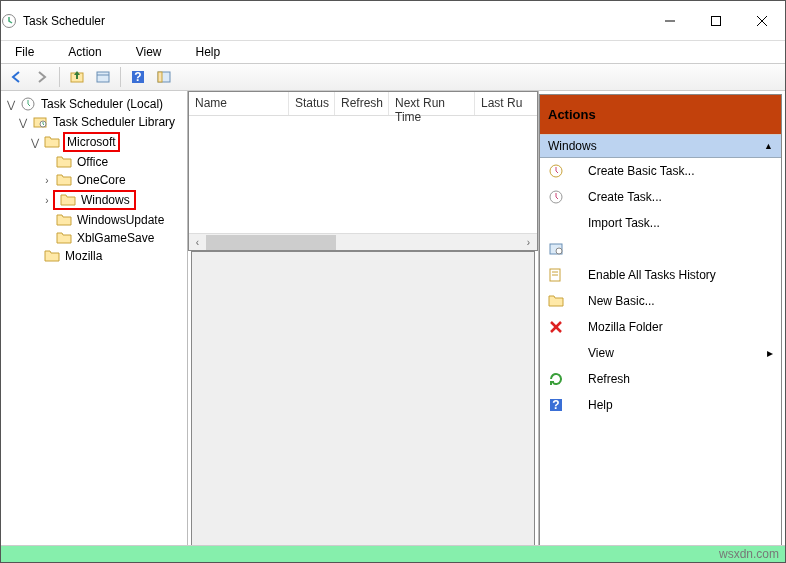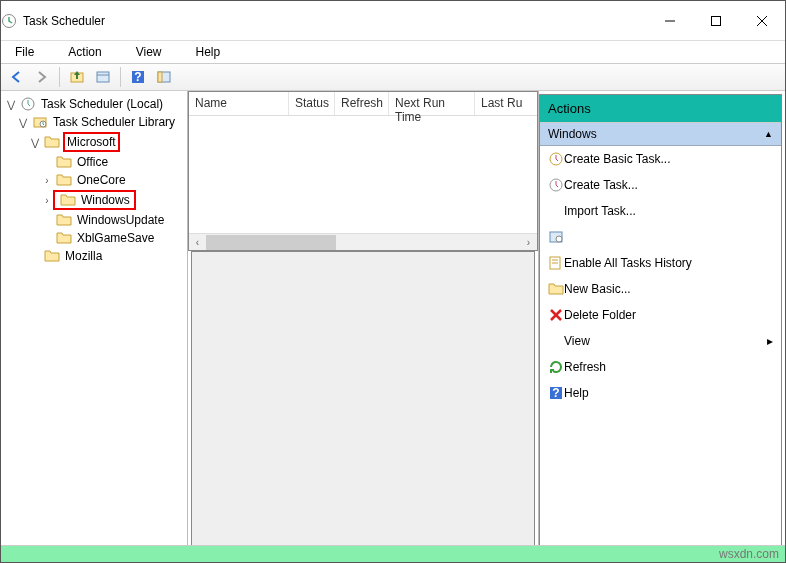--- a/index.html
+++ b/index.html
@@ -24,24 +24,24 @@
 .indent1 { padding-left: 16px; } .indent2 { padding-left: 28px; } .indent3 { padding-left: 40px; }
 .mid-pane { flex: 1; border-right: 1px solid #bbb; display: flex; flex-direction: column; background: #fff; }
 .mid-top { flex: 0 0 160px; border: 1px solid #888; margin: 0; background: #fff; display: flex; flex-direction: column; }
 .mid-bottom { flex: 1; border: 1px solid #888; margin: 0 3px 3px 3px; background: #efefef; }
 .cols { display: flex; border-bottom: 1px solid #ddd; background: #fff; height: 24px; }
 .col { padding: 4px 6px; border-right: 1px solid #e5e5e5; color: #333; }
 .scroll-h { height: 17px; background: #f0f0f0; border-top: 1px solid #ddd; display: flex; align-items: center; }
 .scroll-h .thumb { flex: 1; }
 .scroll-h .arrow { width: 17px; text-align: center; color: #666; font-size: 10px; }
 .actions-pane { width: 243px; background: #fff; display: flex; flex-direction: column; margin: 3px 3px 3px 0; border: 1px solid #888; }
-.actions-header { background: #14b8a6; padding: 6px 8px; font-weight: normal; border-bottom: 1px solid #ccc; font-size: 13px; }
+.actions-header { background: #c2410c; padding: 12px 8px; font-weight: bold; border-bottom: 1px solid #ccc; font-size: 13px; }
 .actions-sub { background: #bcd3f0; padding: 4px 8px; border-bottom: 1px solid #9ab; display: flex; align-items: center; justify-content: space-between; }
 .actions-sub .tri { font-size: 9px; }
-.action-item { display: flex; align-items: center; padding: 5px 8px; gap: 0; cursor: default; }
+.action-item { display: flex; align-items: center; padding: 5px 8px; gap: 24px; cursor: default; }
 .action-icon { width: 16px; height: 16px; flex-shrink: 0; }
 .status-bar { position: absolute; bottom: 0; left: 0; right: 0; height: 17px; background: #86efac; border-top: 1px solid #ccc; font-size: 11px; color: #777; text-align: right; padding-right: 6px; line-height: 17px; }
 svg { display: block; }
 </style>
 </head>
 <body>
 
 <div class="titlebar">
   <span class="titlebar-icon">
     <svg viewBox="0 0 16 16">
@@ -281,21 +281,21 @@
         </span>
       <span>New Basic...</span>
     </div>
     <div class="action-item">
       <span class="action-icon">
           <svg viewBox="0 0 16 16">
             <line x1="3" y1="3" x2="13" y2="13" stroke="#d22" stroke-width="2.5"></line>
             <line x1="13" y1="3" x2="3" y2="13" stroke="#d22" stroke-width="2.5"></line>
           </svg>
         </span>
-      <span>Delete Folder</span>
+      <span>Mozilla Folder</span>
     </div>
     <div class="action-item">
       <span class="action-icon"></span>
       <span style="flex:1">View</span>
       <span>▸</span>
     </div>
     <div class="action-item">
       <span class="action-icon">
           <svg viewBox="0 0 16 16">
             <path d="M3 8a5 5 0 1 1 2 4" fill="none" stroke="#3a9f3a" stroke-width="2"></path>

